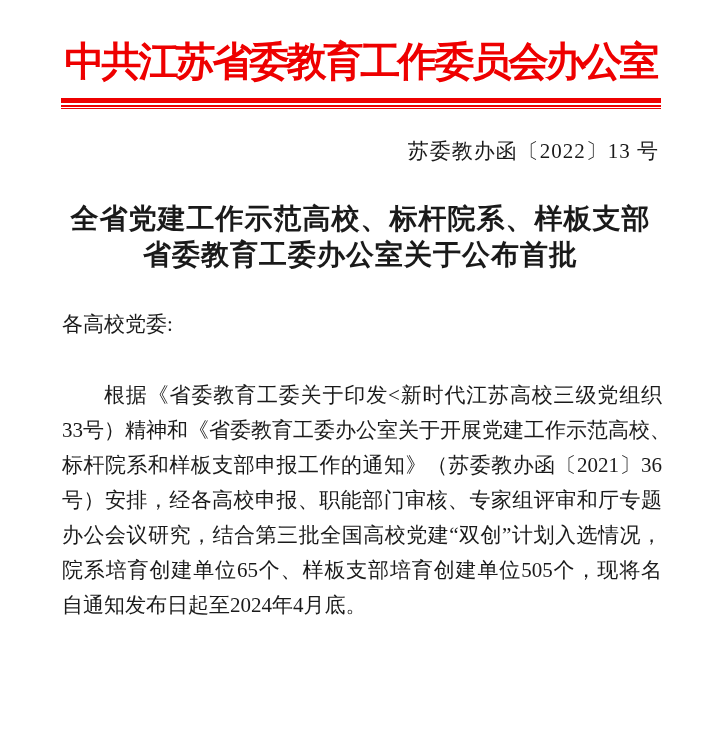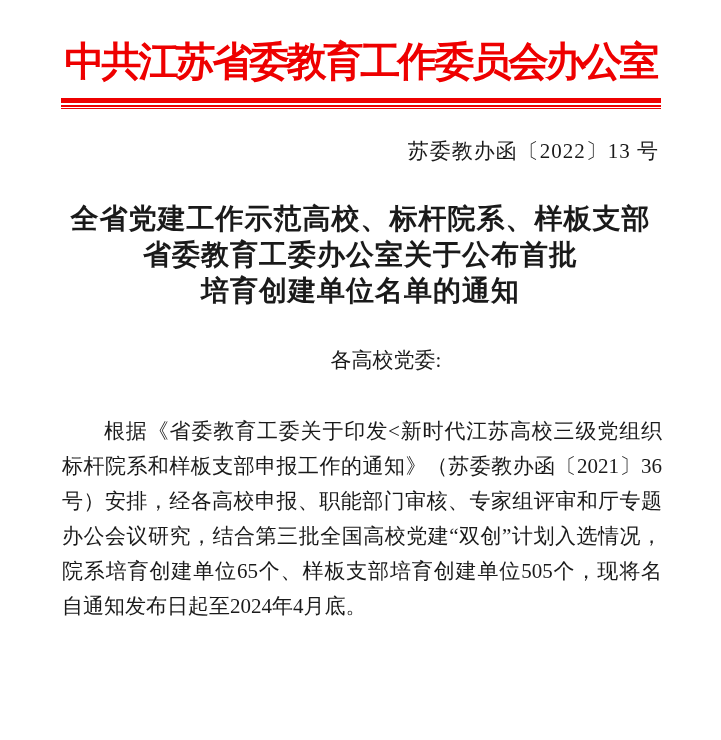--- a/index.html
+++ b/index.html
@@ -42,21 +42,21 @@
     font-weight: bold;
     line-height: 36px;
     letter-spacing: 1px;
   }
   .title-line { display: block; }
   .body-text {
     margin: 34px 59px 0 62px;
     font-size: 21px;
     line-height: 35px;
   }
-  .salutation { text-align: center; margin-left: 48px; }
+  .salutation { text-align: left; }
   .para-line {
     text-align: justify;
     text-align-last: justify;
     text-justify: inter-character;
     white-space: nowrap;
   }
   .para-line.first { text-indent: 2em; margin-top: 36px; }
   .para-line.last  { text-align-last: left; }
 </style>
 </head>
@@ -70,28 +70,28 @@
     <div class="rule-thick"></div>
     <div class="rule-thin"></div>
     <div class="rule-hairline"></div>
   </div>
 
   <div class="doc-number">苏委教办函〔2022〕13 号</div>
 
   <h1 class="title">
     <span class="title-line">全省党建工作示范高校、标杆院系、样板支部</span>
     <span class="title-line">省委教育工委办公室关于公布首批</span>
-    <span class="title-line">培育创建单位名单的通知</span>
   </h1>
 
   <div class="body-text">
     <div class="salutation">各高校党委:</div>
 
     <div class="para">
       <div class="para-line first">根据《省委教育工委关于印发&lt;新时代江苏高校三级党组织</div>
+      <div class="para-line">33号）精神和《省委教育工委办公室关于开展党建工作示范高校、</div>
       <div class="para-line">标杆院系和样板支部申报工作的通知》（苏委教办函〔2021〕36</div>
       <div class="para-line">号）安排，经各高校申报、职能部门审核、专家组评审和厅专题</div>
       <div class="para-line">办公会议研究，结合第三批全国高校党建“双创”计划入选情况，</div>
       <div class="para-line">院系培育创建单位65个、样板支部培育创建单位505个，现将名</div>
       <div class="para-line last">自通知发布日起至2024年4月底。</div>
     </div>
   </div>
 
 </div>
 

